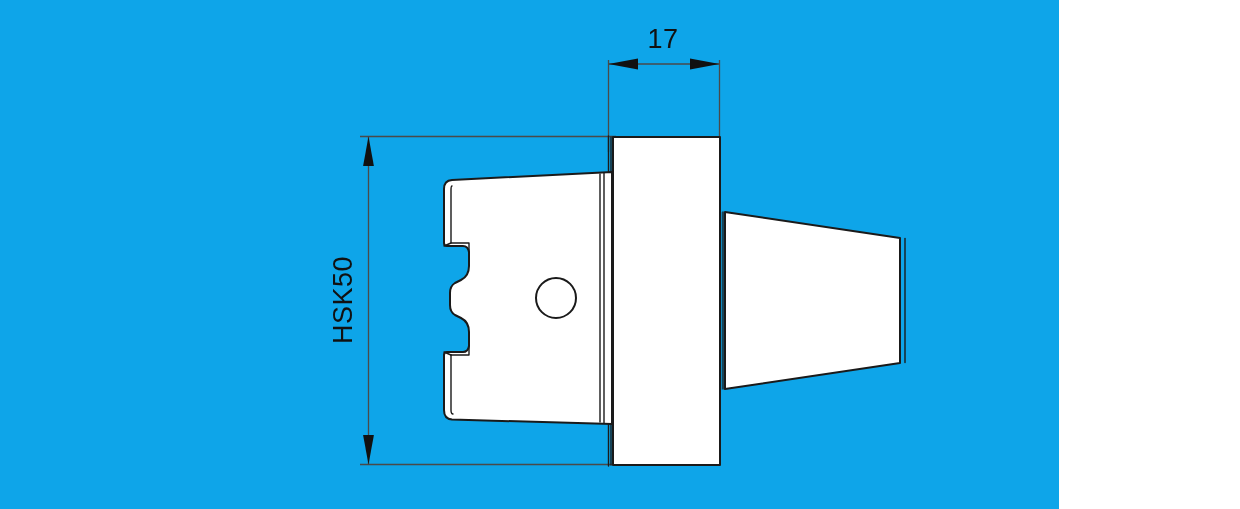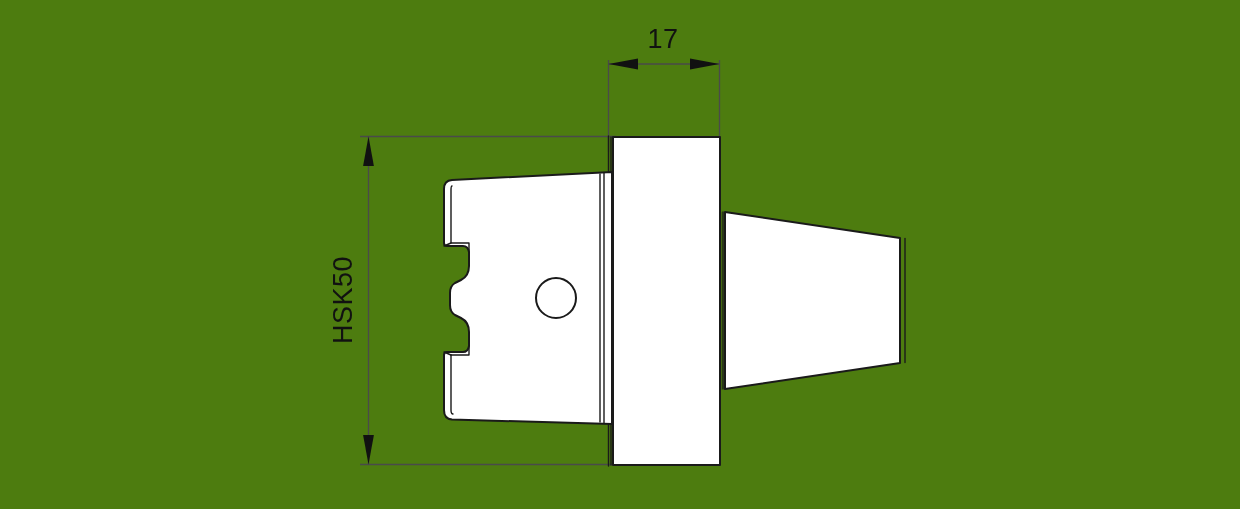--- a/index.html
+++ b/index.html
@@ -6,23 +6,23 @@
   html, body {
     margin: 0;
     padding: 0;
     background: #ffffff;
   }
   body {
     font-family: "Liberation Sans", sans-serif;
   }
   #drawing-root {
     position: relative;
-    width: 1240px;
+    width: 1059px;
     height: 509px;
-    background: #4d7c0f;
+    background: #0ea5e9;
     overflow: hidden;
   }
   svg#tech-drawing {
     display: block;
     width: 1240px;
     height: 509px;
   }
   .part-outline {
     fill: #ffffff;
     stroke: #1a1a1a;

